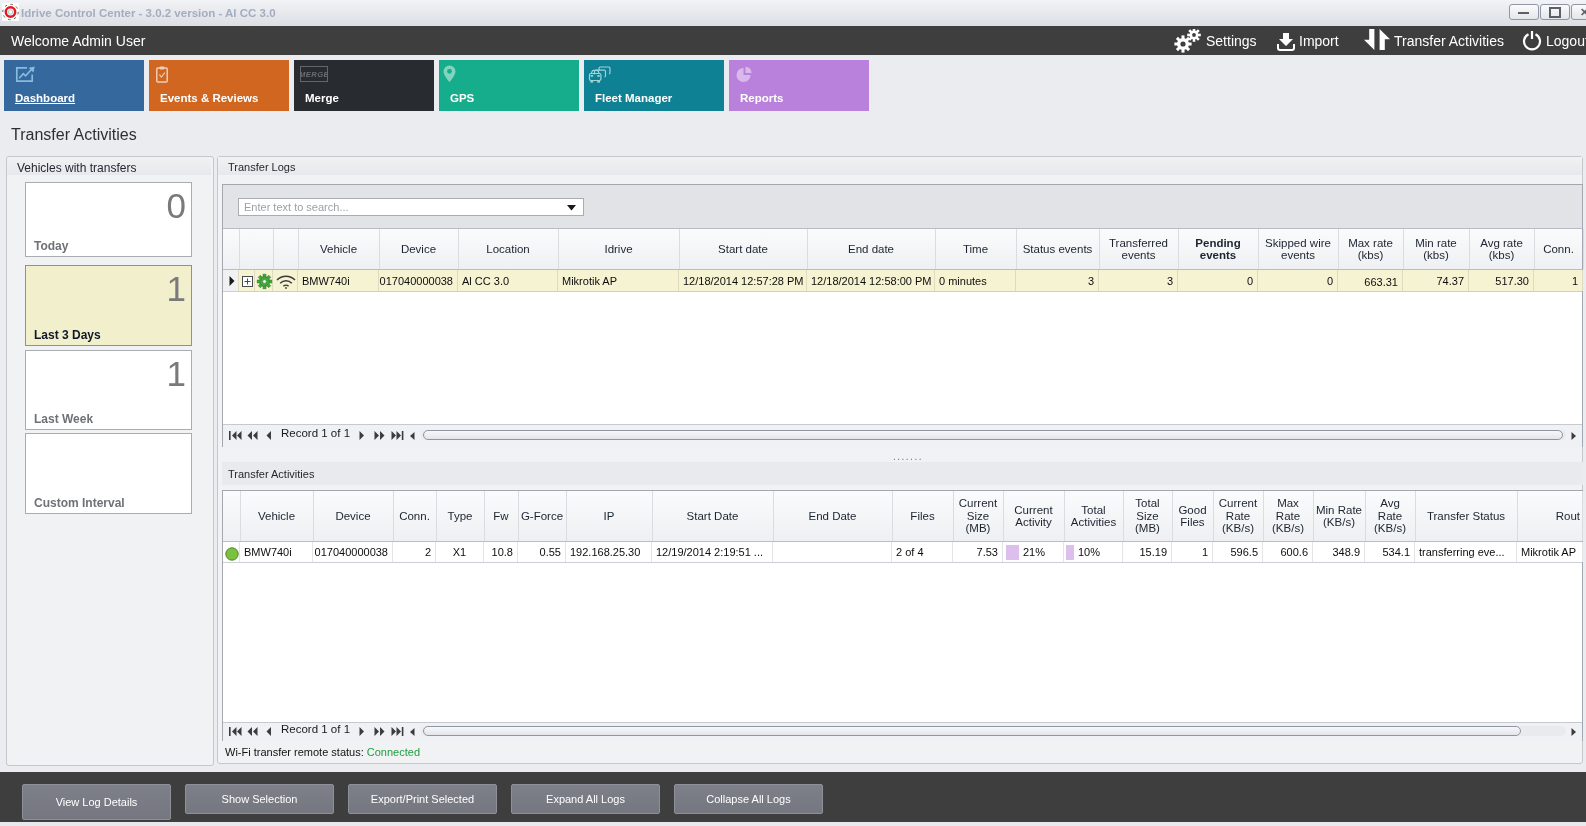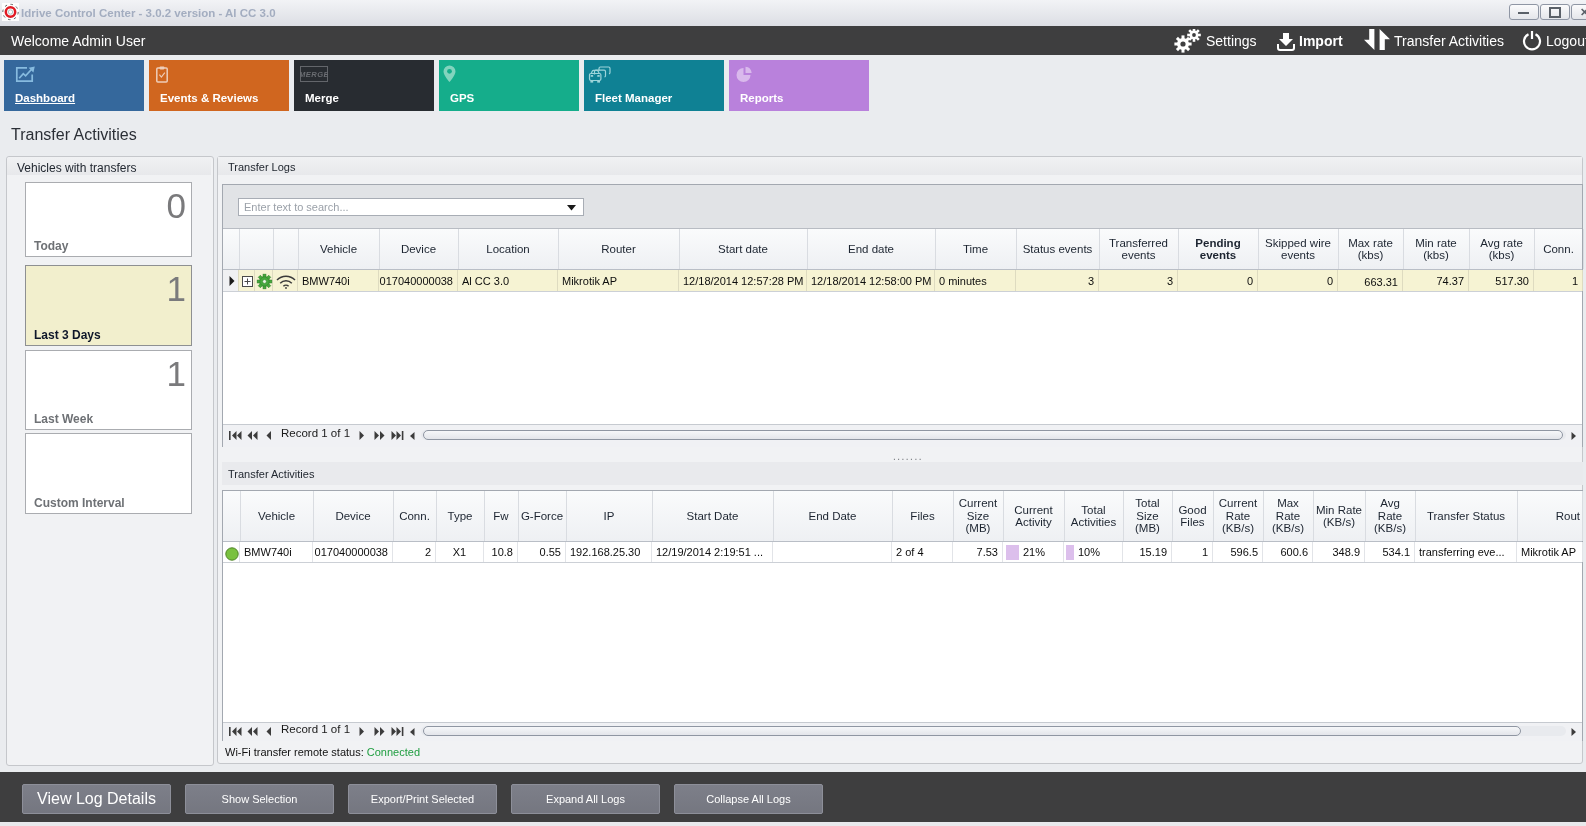--- a/index.html
+++ b/index.html
@@ -64,21 +64,21 @@
    <circle r="1.9" fill="#3e3e3f"></circle>
   </g>
  </g>
 </svg>
 <div class="abs" style="left:1206px;top:26px;height:29px;display:flex;align-items:center;font-size:14px;color:#fff;">Settings</div>
 
 <svg class="abs" style="left:1276px;top:32px" width="20" height="19" viewBox="0 0 20 19">
  <path d="M7 1 h6 v6 h4 l-7 7 -7 -7 h4 z" fill="#fff"></path>
  <path d="M2 12 v4 q0 2 2 2 h12 q2 0 2-2 v-4" fill="none" stroke="#fff" stroke-width="2"></path>
 </svg>
-<div class="abs" style="left:1299px;top:26px;height:29px;display:flex;align-items:center;font-size:14px;color:#fff;font-weight:bold;">Import</div>
+<div class="abs" style="left:1299px;top:26px;height:29px;display:flex;align-items:center;font-size:14px;color:#fff;">Import</div>
 
 <svg class="abs" style="left:1364px;top:29px" width="26" height="22" viewBox="0 0 26 22">
  <path d="M5.2 0 H10.4 V21 L0 10.8 H5.2 Z" fill="#fff"></path>
  <path d="M15.6 21 V0 L26 10.2 H20.8 V21 Z" fill="#fff"></path>
 </svg>
 <div class="abs" style="left:1394px;top:26px;height:29px;display:flex;align-items:center;font-size:14px;color:#fff;">Transfer Activities</div>
 
 <svg class="abs" style="left:1522px;top:30px" width="20" height="21" viewBox="0 0 20 21">
  <path d="M6.5 4.2 a8 8 0 1 0 7 0" fill="none" stroke="#fff" stroke-width="2.2"></path>
  <line x1="10" y1="1" x2="10" y2="9" stroke="#fff" stroke-width="2.2"></line>
@@ -170,21 +170,21 @@
   </svg>
 
 <div class="abs" style="left:223px;top:229px;width:1359px;height:41px;background:linear-gradient(#fafbfc,#eef0f3);border-bottom:1px solid #b9bec6;box-sizing:border-box;"></div>
 <div class="hc" style="left:223px;top:229px;width:16px;height:40px;"></div>
 <div class="hc" style="left:239px;top:229px;width:16px;height:40px;border-right:none;"></div>
 <div class="hc" style="left:255px;top:229px;width:18px;height:40px;"></div>
 <div class="hc" style="left:273px;top:229px;width:25px;height:40px;"></div>
 <div class="hc" style="left:298px;top:229px;width:81px;height:40px;">Vehicle</div>
 <div class="hc" style="left:379px;top:229px;width:79px;height:40px;">Device</div>
 <div class="hc" style="left:458px;top:229px;width:100px;height:40px;">Location</div>
-<div class="hc" style="left:558px;top:229px;width:121px;height:40px;">Router</div>
+<div class="hc" style="left:558px;top:229px;width:121px;height:40px;">Idrive</div>
 <div class="hc" style="left:679px;top:229px;width:128px;height:40px;">Start date</div>
 <div class="hc" style="left:807px;top:229px;width:128px;height:40px;">End date</div>
 <div class="hc" style="left:935px;top:229px;width:81px;height:40px;">Time</div>
 <div class="hc" style="left:1016px;top:229px;width:83px;height:40px;">Status events</div>
 <div class="hc" style="left:1099px;top:229px;width:79px;height:40px;">Transferred<br>events</div>
 <div class="hc" style="left:1178px;top:229px;width:80px;height:40px;font-weight:bold;">Pending<br>events</div>
 <div class="hc" style="left:1258px;top:229px;width:80px;height:40px;">Skipped wire<br>events</div>
 <div class="hc" style="left:1338px;top:229px;width:65px;height:40px;">Max rate<br>(kbs)</div>
 <div class="hc" style="left:1403px;top:229px;width:66px;height:40px;">Min rate<br>(kbs)</div>
 <div class="hc" style="left:1469px;top:229px;width:65px;height:40px;">Avg rate<br>(kbs)</div>
@@ -397,16 +397,16 @@
     <path d="M4.5 0 L0 4 L4.5 8 z" fill="#3c3c3c"></path>
   </svg>
 <div class="abs" style="left:421px;top:726px;width:1145px;height:10px;background:#e8eaee;border-radius:5px;"></div>
 <div class="abs" style="left:423px;top:726px;width:1098px;height:10px;background:linear-gradient(#f6f7f9,#e3e5ea);border:1px solid #8f96a2;border-radius:5px;box-sizing:border-box;"></div>
 <svg class="abs" style="left:1571px;top:727.5px" width="5" height="8">
     <path d="M0.5 0 L5 4 L0.5 8 z" fill="#3c3c3c"></path>
   </svg>
 <div class="abs" style="left:225px;top:746px;font-size:11px;color:#111;">Wi-Fi transfer remote status: <span style="color:#1f9e40;">Connected</span></div>
 <div class="abs" style="left:0;top:772px;width:1586px;height:50px;background:#3e3e3f;"></div>
 <div class="abs" style="left:0;top:822px;width:1586px;height:4px;background:#e8e9ec;"></div>
-<div class="abs" style="left:22px;top:784px;width:149px;height:30px;background:linear-gradient(#85879221,#0000000f),#7c7e88;border:1px solid #8d8f99;border-radius:2px;box-sizing:border-box;display:flex;align-items:center;justify-content:center;font-size:16px;color:#fff;">View Log Details</div>
+<div class="abs" style="left:22px;top:784px;width:149px;height:36px;background:linear-gradient(#85879221,#0000000f),#7c7e88;border:1px solid #8d8f99;border-radius:2px;box-sizing:border-box;display:flex;align-items:center;justify-content:center;font-size:11px;color:#fff;">View Log Details</div>
 <div class="abs" style="left:185px;top:784px;width:149px;height:30px;background:linear-gradient(#85879221,#0000000f),#7c7e88;border:1px solid #8d8f99;border-radius:2px;box-sizing:border-box;display:flex;align-items:center;justify-content:center;font-size:11px;color:#fff;">Show Selection</div>
 <div class="abs" style="left:348px;top:784px;width:149px;height:30px;background:linear-gradient(#85879221,#0000000f),#7c7e88;border:1px solid #8d8f99;border-radius:2px;box-sizing:border-box;display:flex;align-items:center;justify-content:center;font-size:11px;color:#fff;">Export/Print Selected</div>
 <div class="abs" style="left:511px;top:784px;width:149px;height:30px;background:linear-gradient(#85879221,#0000000f),#7c7e88;border:1px solid #8d8f99;border-radius:2px;box-sizing:border-box;display:flex;align-items:center;justify-content:center;font-size:11px;color:#fff;">Expand All Logs</div>
 <div class="abs" style="left:674px;top:784px;width:149px;height:30px;background:linear-gradient(#85879221,#0000000f),#7c7e88;border:1px solid #8d8f99;border-radius:2px;box-sizing:border-box;display:flex;align-items:center;justify-content:center;font-size:11px;color:#fff;">Collapse All Logs</div>
 </body></html>

